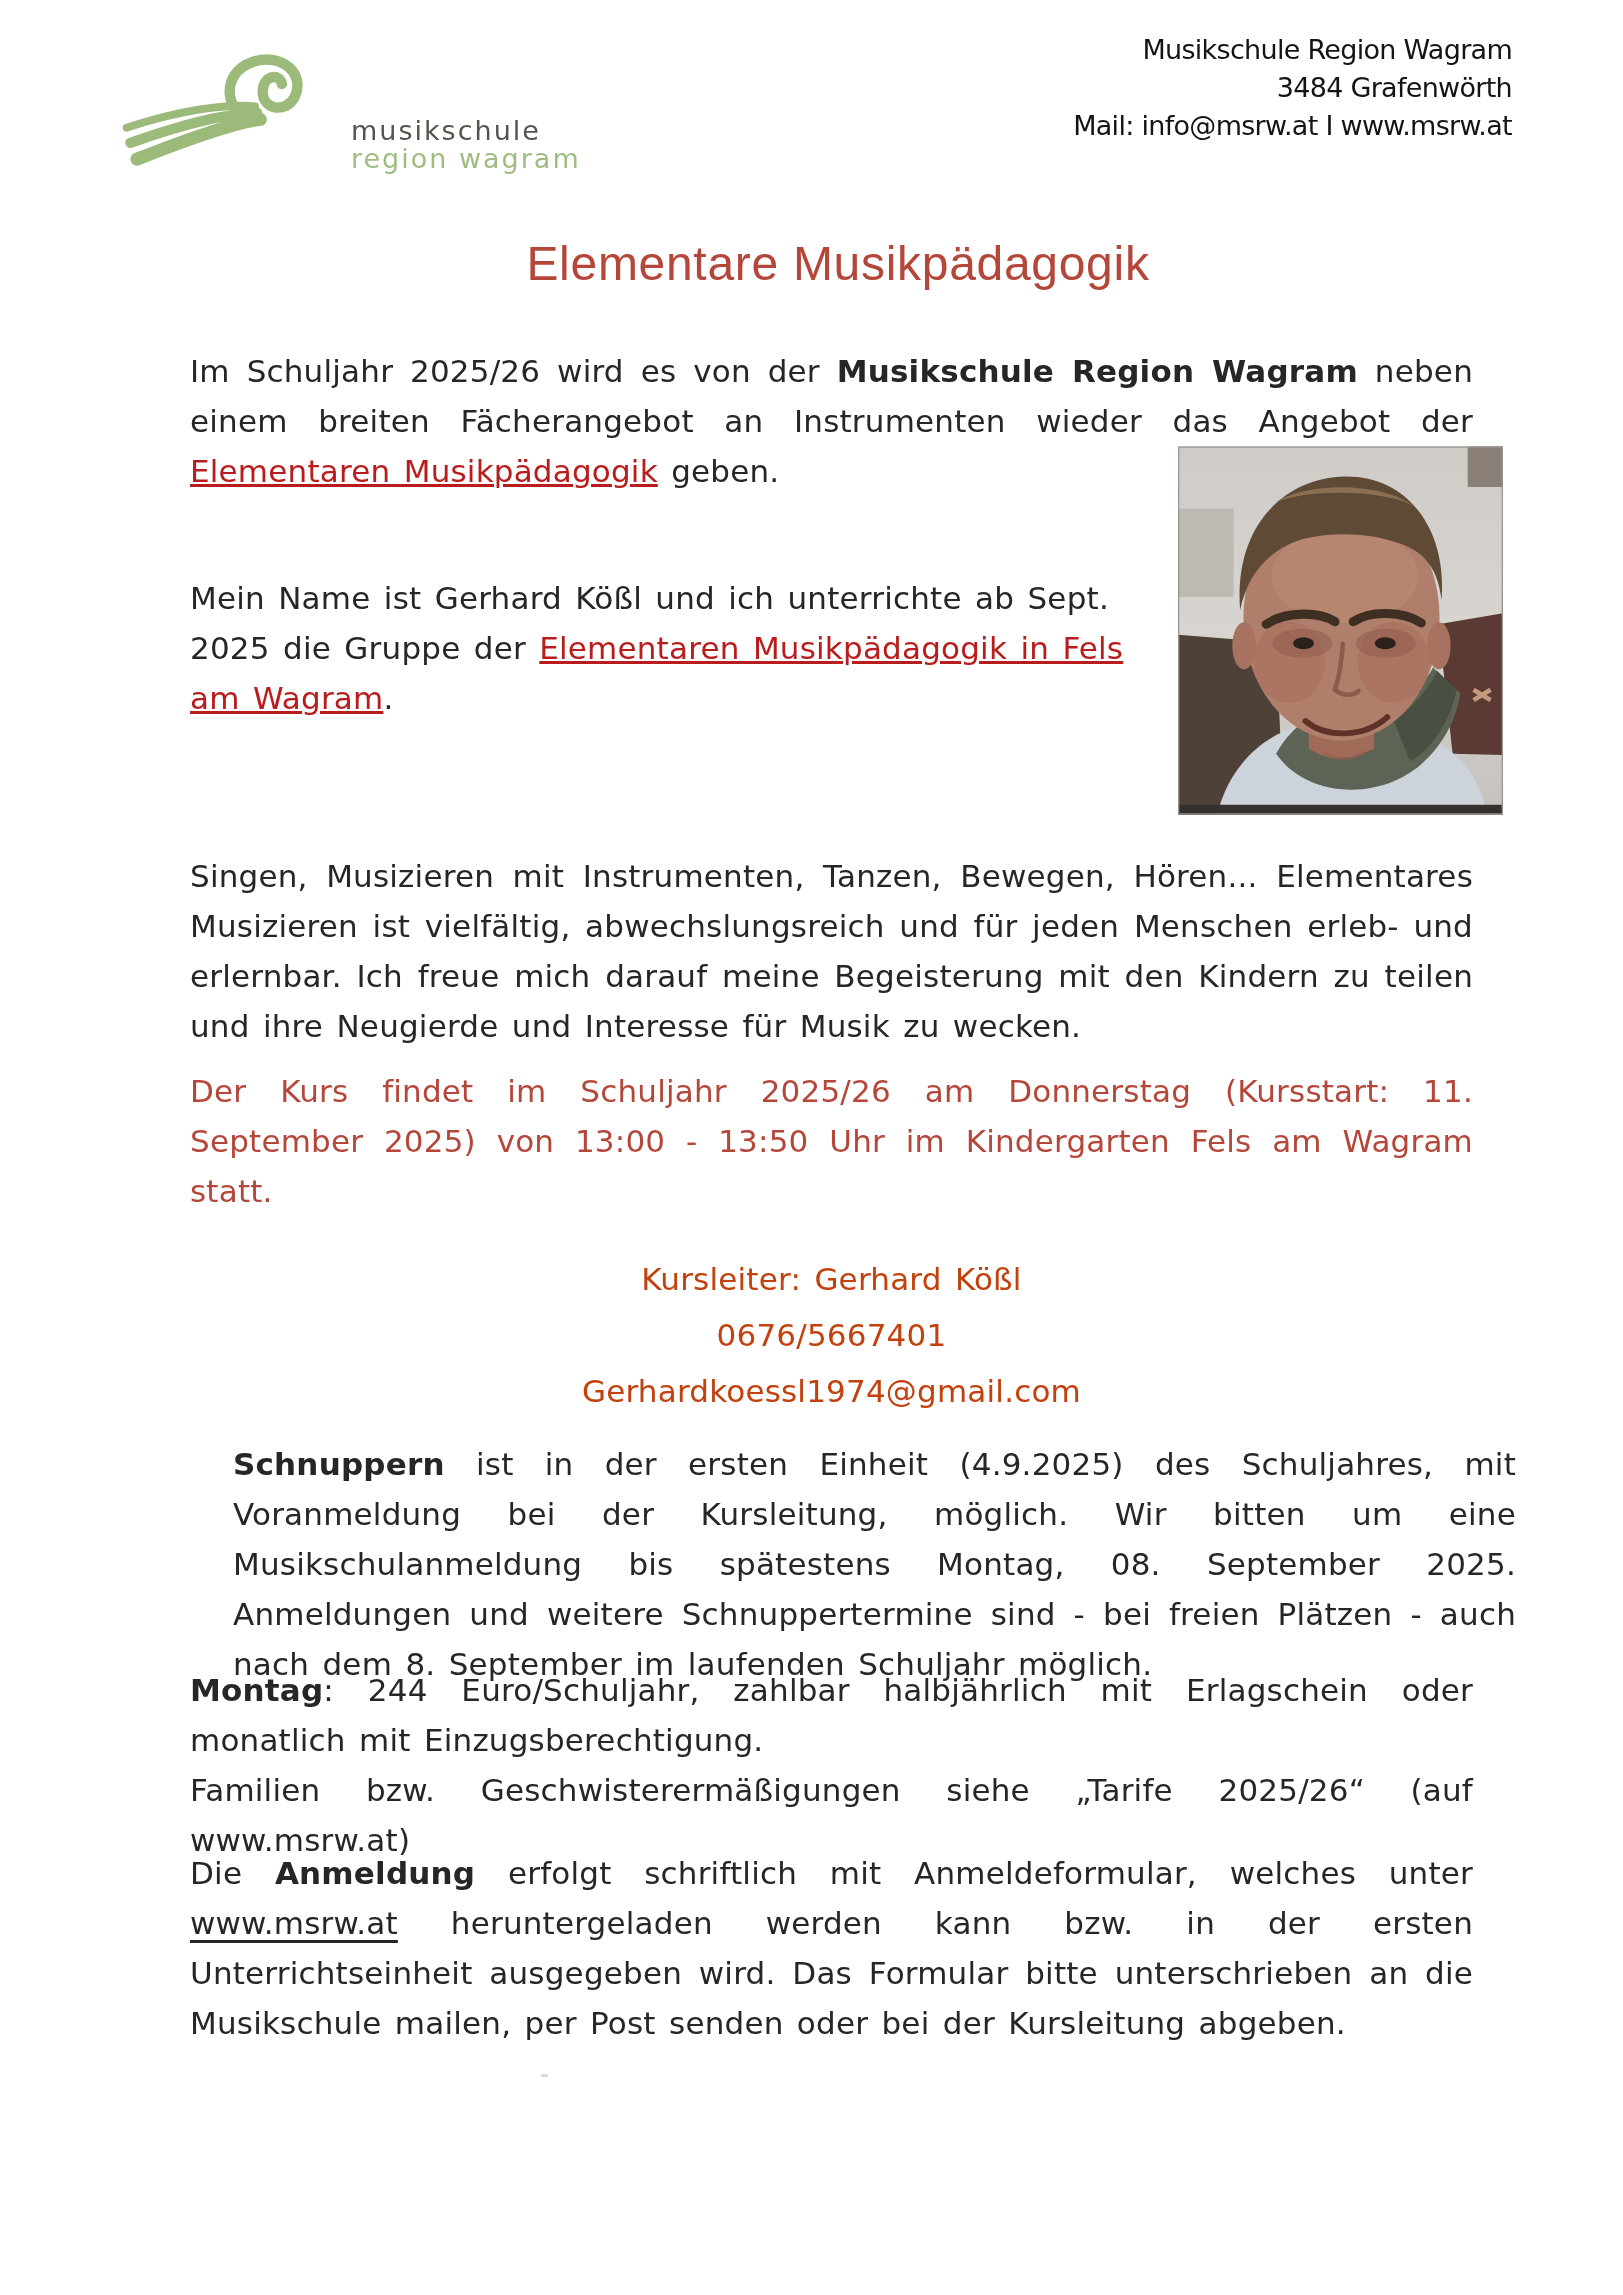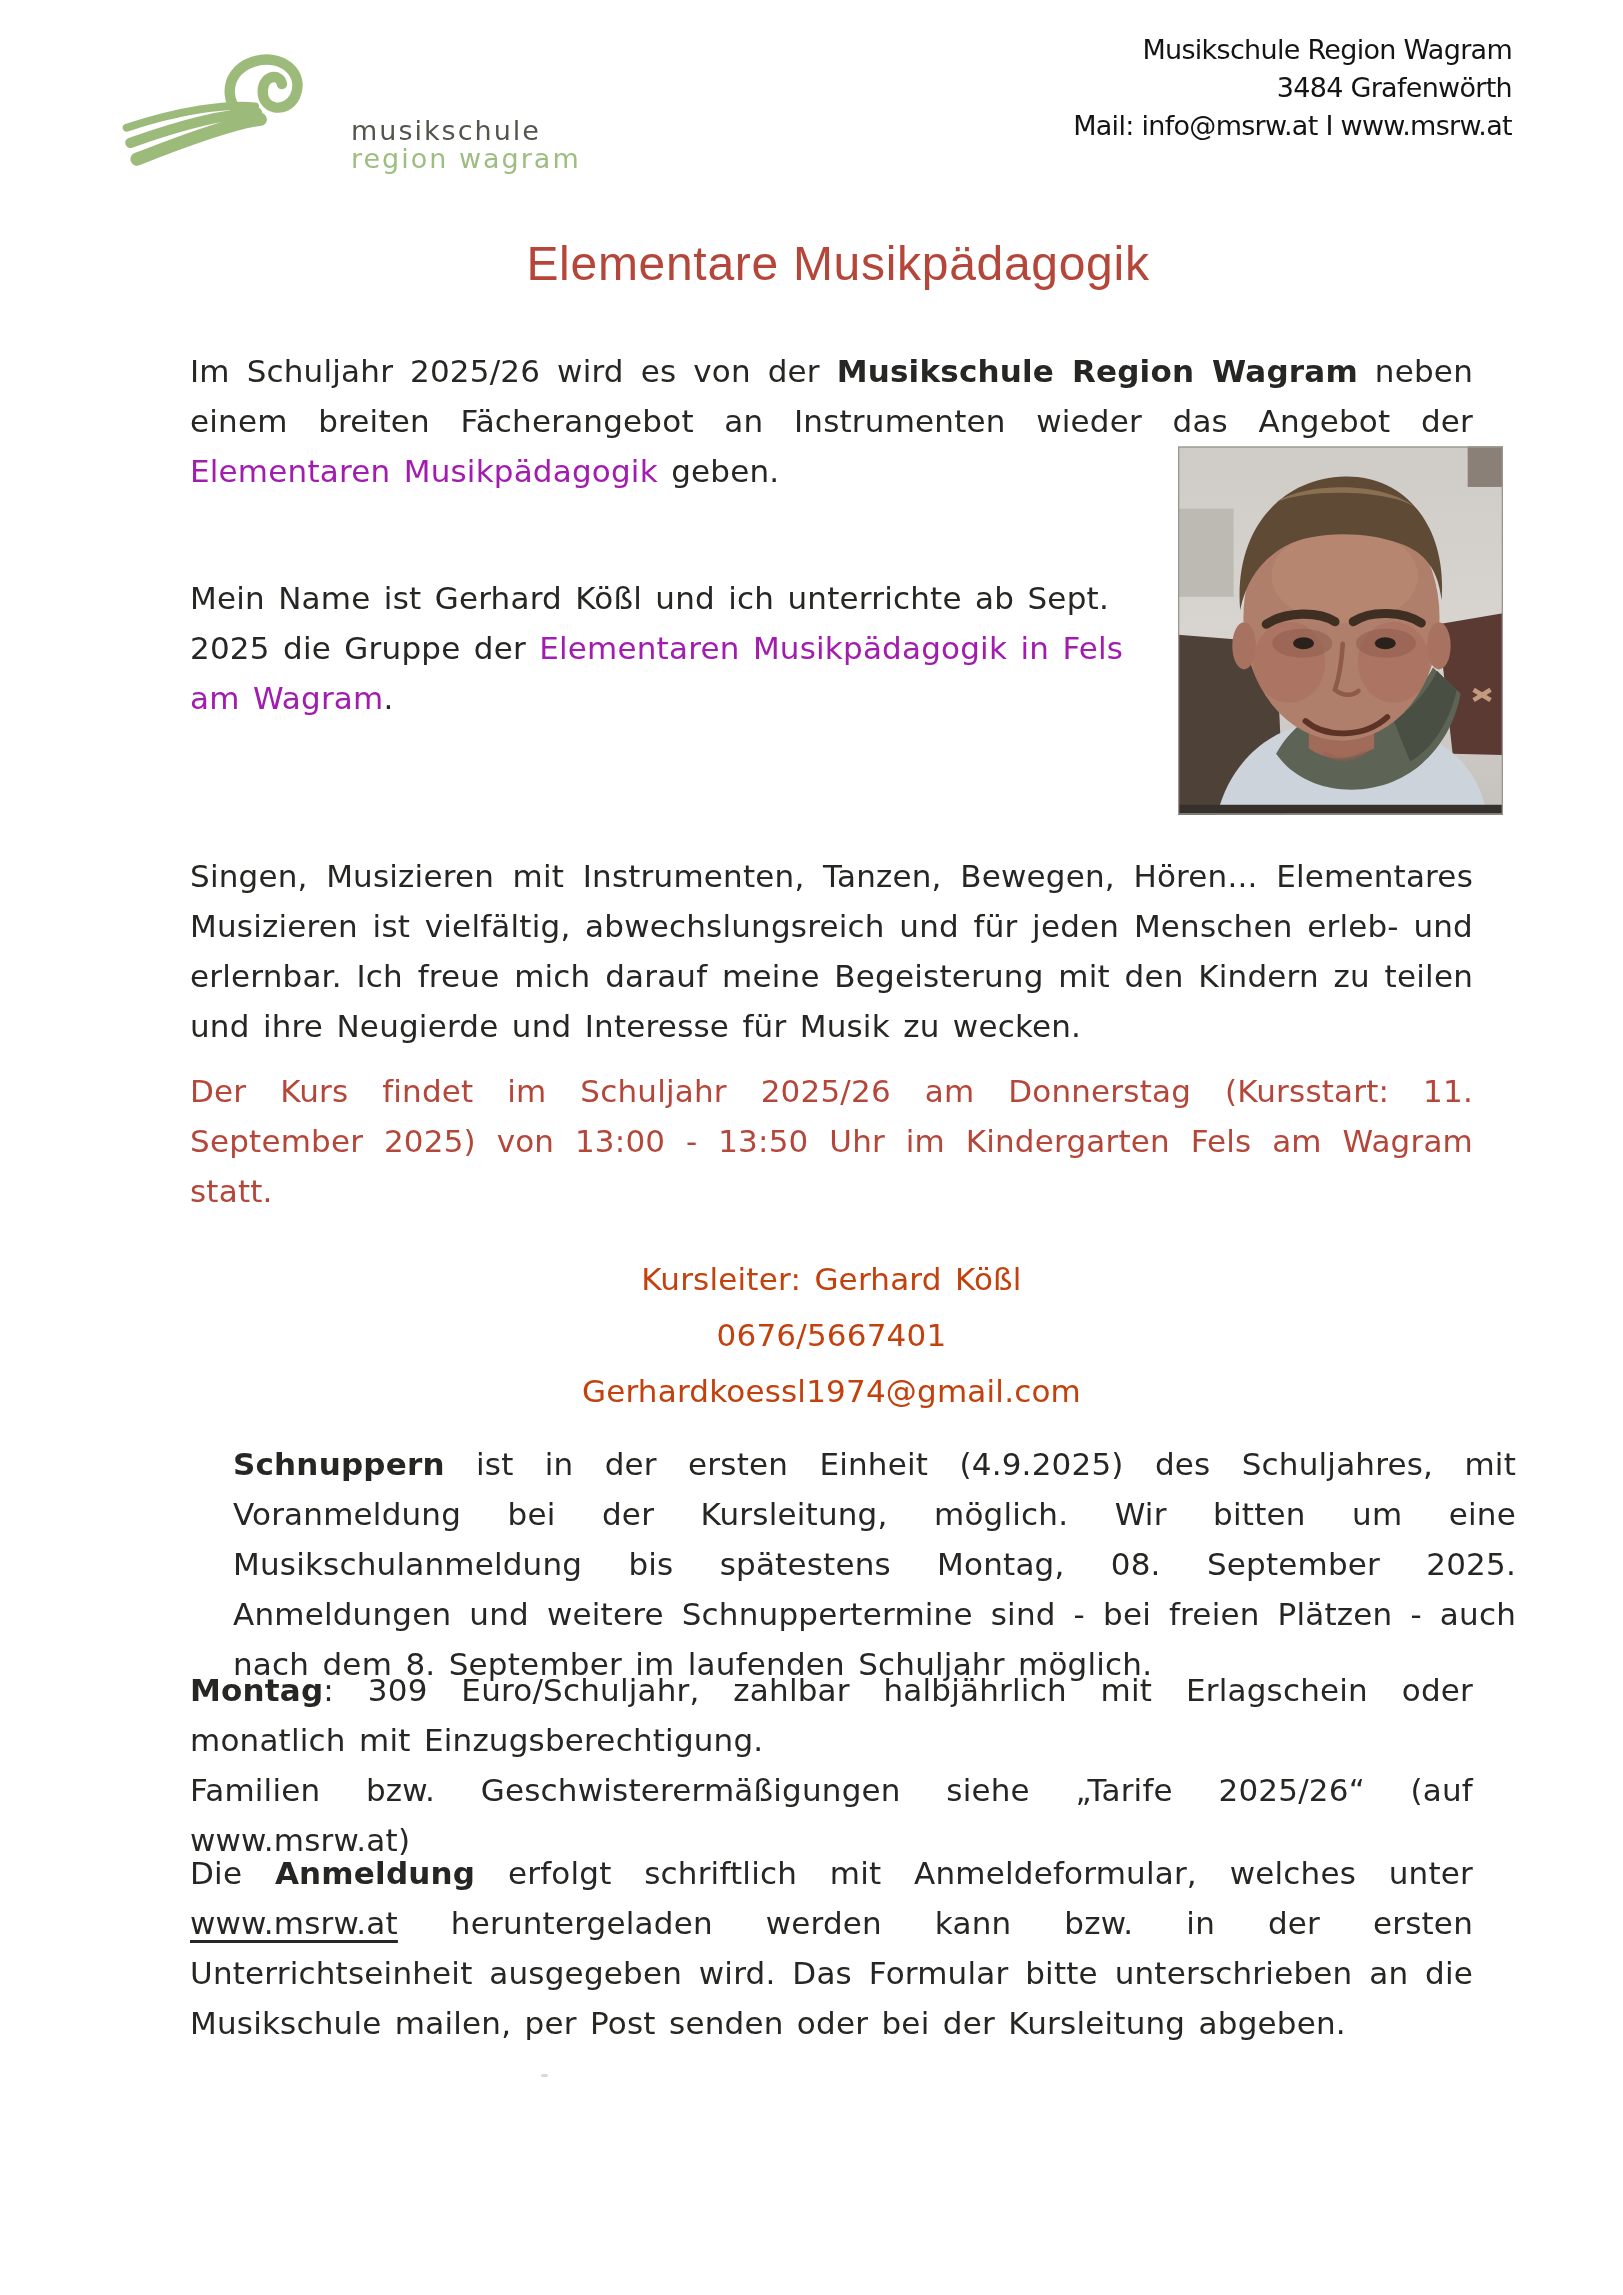--- a/index.html
+++ b/index.html
@@ -41,21 +41,21 @@
   .p-intro{top:346px;}
   .p-teacher{top:573px;width:995px;}
   .p-desc{top:851px;}
   .p-course{top:1066px;color:#b5463a;}
   .p-contact{top:1251px;text-align:center;color:#c2410c;line-height:56px;}
   .p-trial{top:1439px;margin-left:43px;}
   .p-costs{top:1665px;}
   .p-reg{top:1848px;}
 
   .b{font-weight:bold;}
-  .orange{color:#a21caf;}
+  .orange{color:#b91c1c;text-decoration:underline;}
   .u{text-decoration:underline;text-decoration-thickness:2.6px;text-underline-offset:5.9px;}
 
   
   .photo{position:absolute;left:1178px;top:446px;width:325px;height:369px;}
   .photo svg{display:block;width:100%;height:100%;}
 
   
   .artifact{position:absolute;left:541px;top:2074px;width:7.2px;height:3.3px;
     background:#d9d9d9;border-radius:2px;}
 </style>
@@ -129,20 +129,20 @@
   <p class="para p-teacher"><span>Mein Name ist Gerhard Kößl und ich unterrichte ab Sept. 2025 die Gruppe der </span><span class="orange">Elementaren Musikpädagogik in Fels am Wagram</span><span>.</span></p>
 
   <p class="para justify p-desc">Singen, Musizieren mit Instrumenten, Tanzen, Bewegen, Hören... Elementares Musizieren ist vielfältig, abwechslungsreich und für jeden Menschen erleb- und erlernbar. Ich freue mich darauf meine Begeisterung mit den Kindern zu teilen und ihre Neugierde und Interesse für Musik zu wecken.</p>
 
   <p class="para justify p-course">Der Kurs findet im Schuljahr 2025/26 am Donnerstag (Kursstart: 11. September 2025) von 13:00 - 13:50 Uhr im Kindergarten Fels am Wagram statt.</p>
 
   <p class="para p-contact"><span>Kursleiter: Gerhard Kößl</span><br><span>0676/5667401</span><br><span>Gerhardkoessl1974@gmail.com</span></p>
 
   <p class="para justify p-trial"><span class="b">Schnuppern</span><span> ist in der ersten Einheit (4.9.2025) des Schuljahres, mit Voranmeldung bei der Kursleitung, möglich. Wir bitten um eine Musikschulanmeldung bis spätestens Montag, 08. September 2025. Anmeldungen und weitere Schnuppertermine sind - bei freien Plätzen - auch nach dem 8. September im laufenden Schuljahr möglich.</span></p>
 
-  <p class="para justify p-costs"><span class="b">Montag</span><span>: 309 Euro/Schuljahr, zahlbar halbjährlich mit Erlagschein oder monatlich mit Einzugsberechtigung.</span><br><span>Familien bzw. Geschwisterermäßigungen siehe „Tarife 2025/26“ (auf www.msrw.at)</span></p>
+  <p class="para justify p-costs"><span class="b">Montag</span><span>: 244 Euro/Schuljahr, zahlbar halbjährlich mit Erlagschein oder monatlich mit Einzugsberechtigung.</span><br><span>Familien bzw. Geschwisterermäßigungen siehe „Tarife 2025/26“ (auf www.msrw.at)</span></p>
 
   <p class="para justify p-reg"><span>Die </span><span class="b">Anmeldung</span><span> erfolgt schriftlich mit Anmeldeformular, welches unter </span><span class="u">www.msrw.at</span><span> heruntergeladen werden kann bzw. in der ersten Unterrichtseinheit ausgegeben wird. Das Formular bitte unterschrieben an die Musikschule mailen, per Post senden oder bei der Kursleitung abgeben.</span></p>
 
   <div class="artifact"></div>
 
 </div>
 
 
 </body></html>

